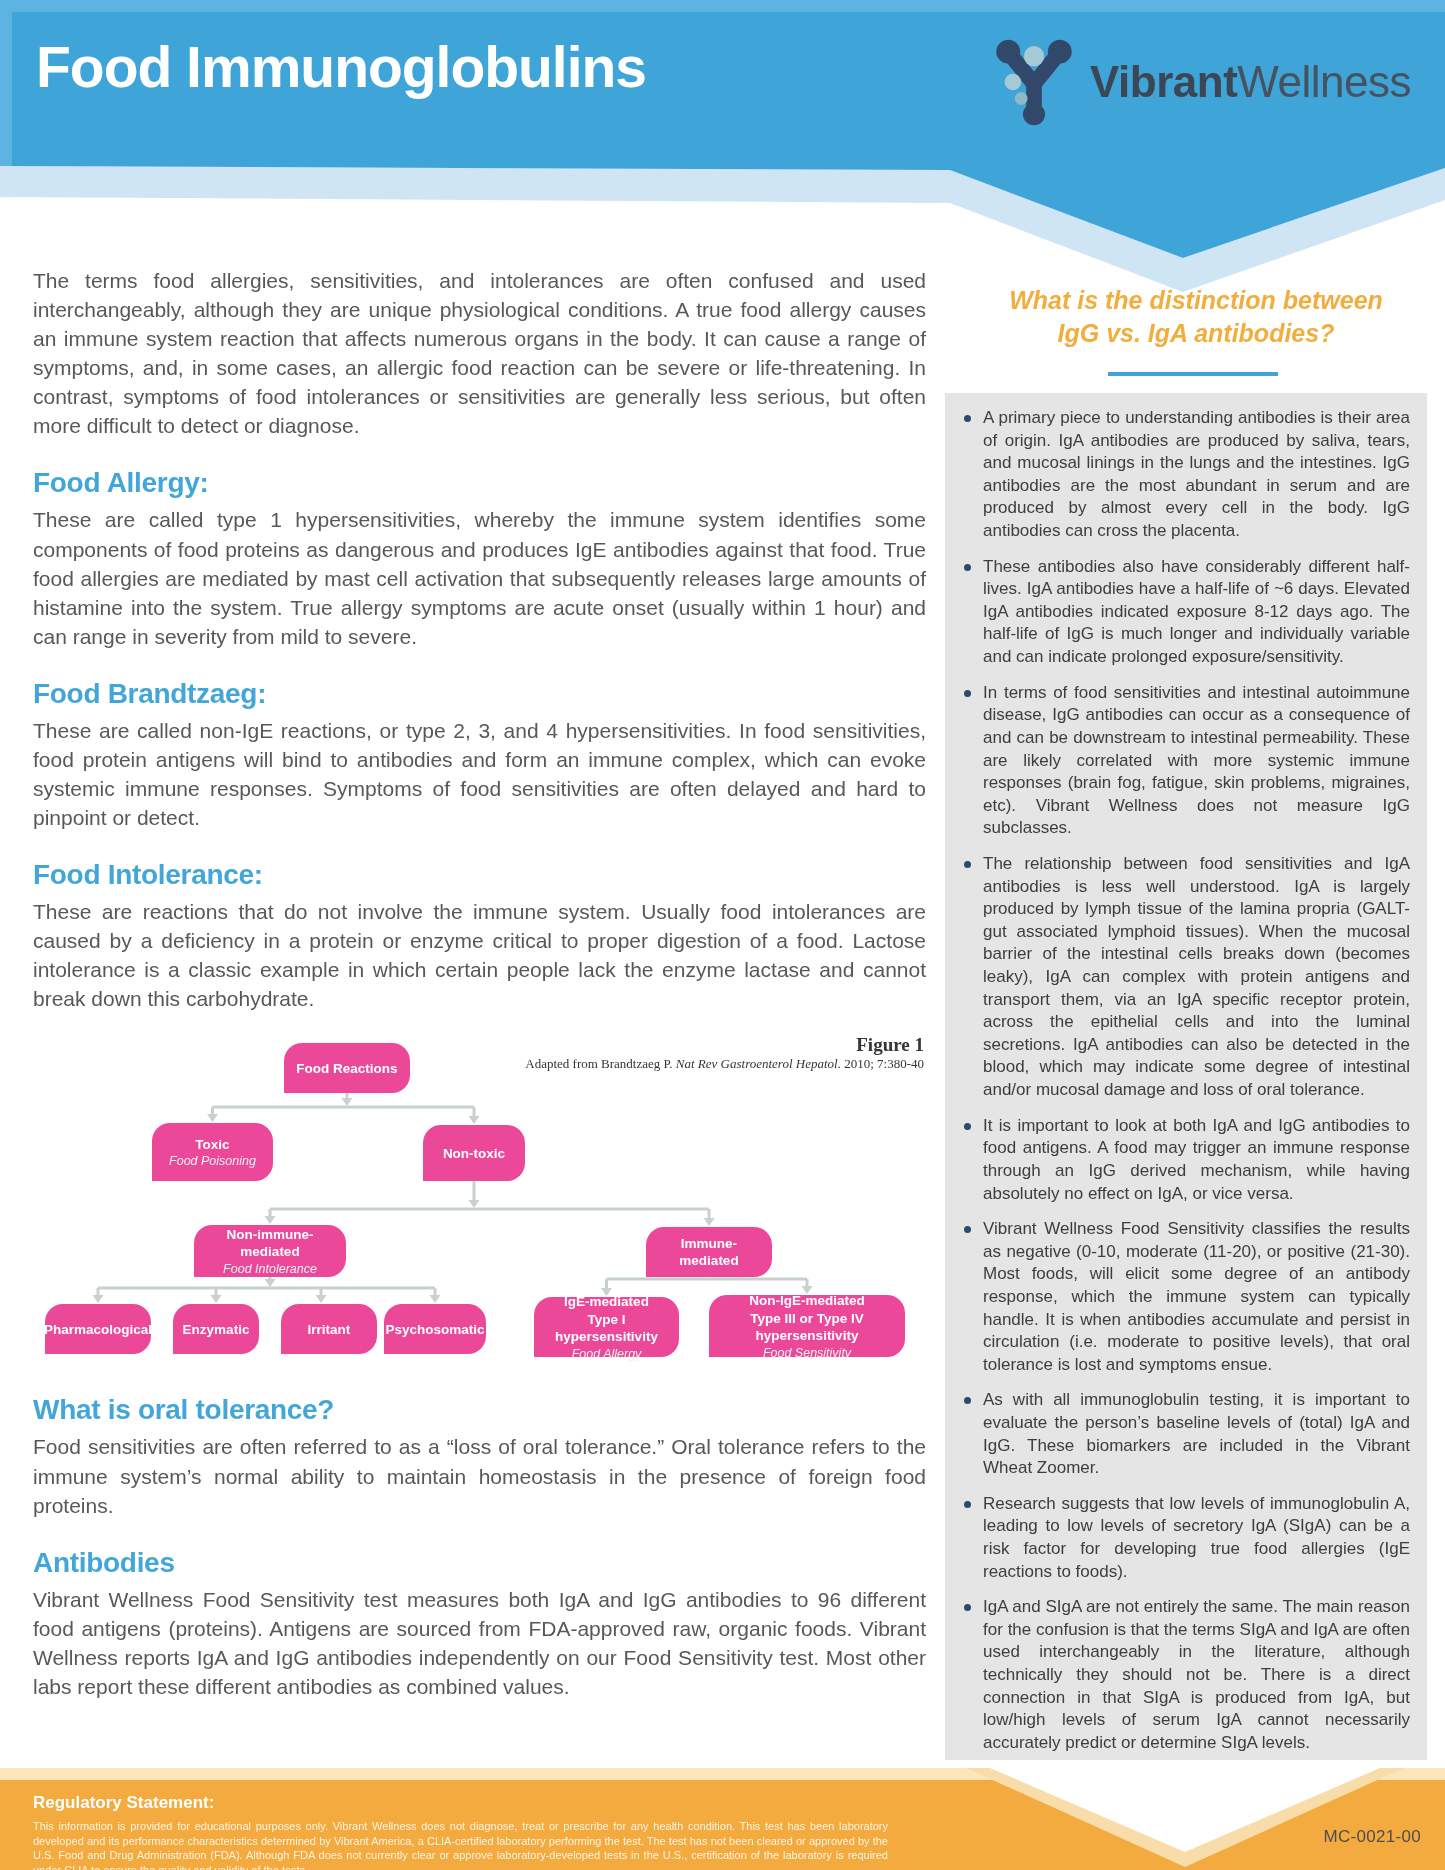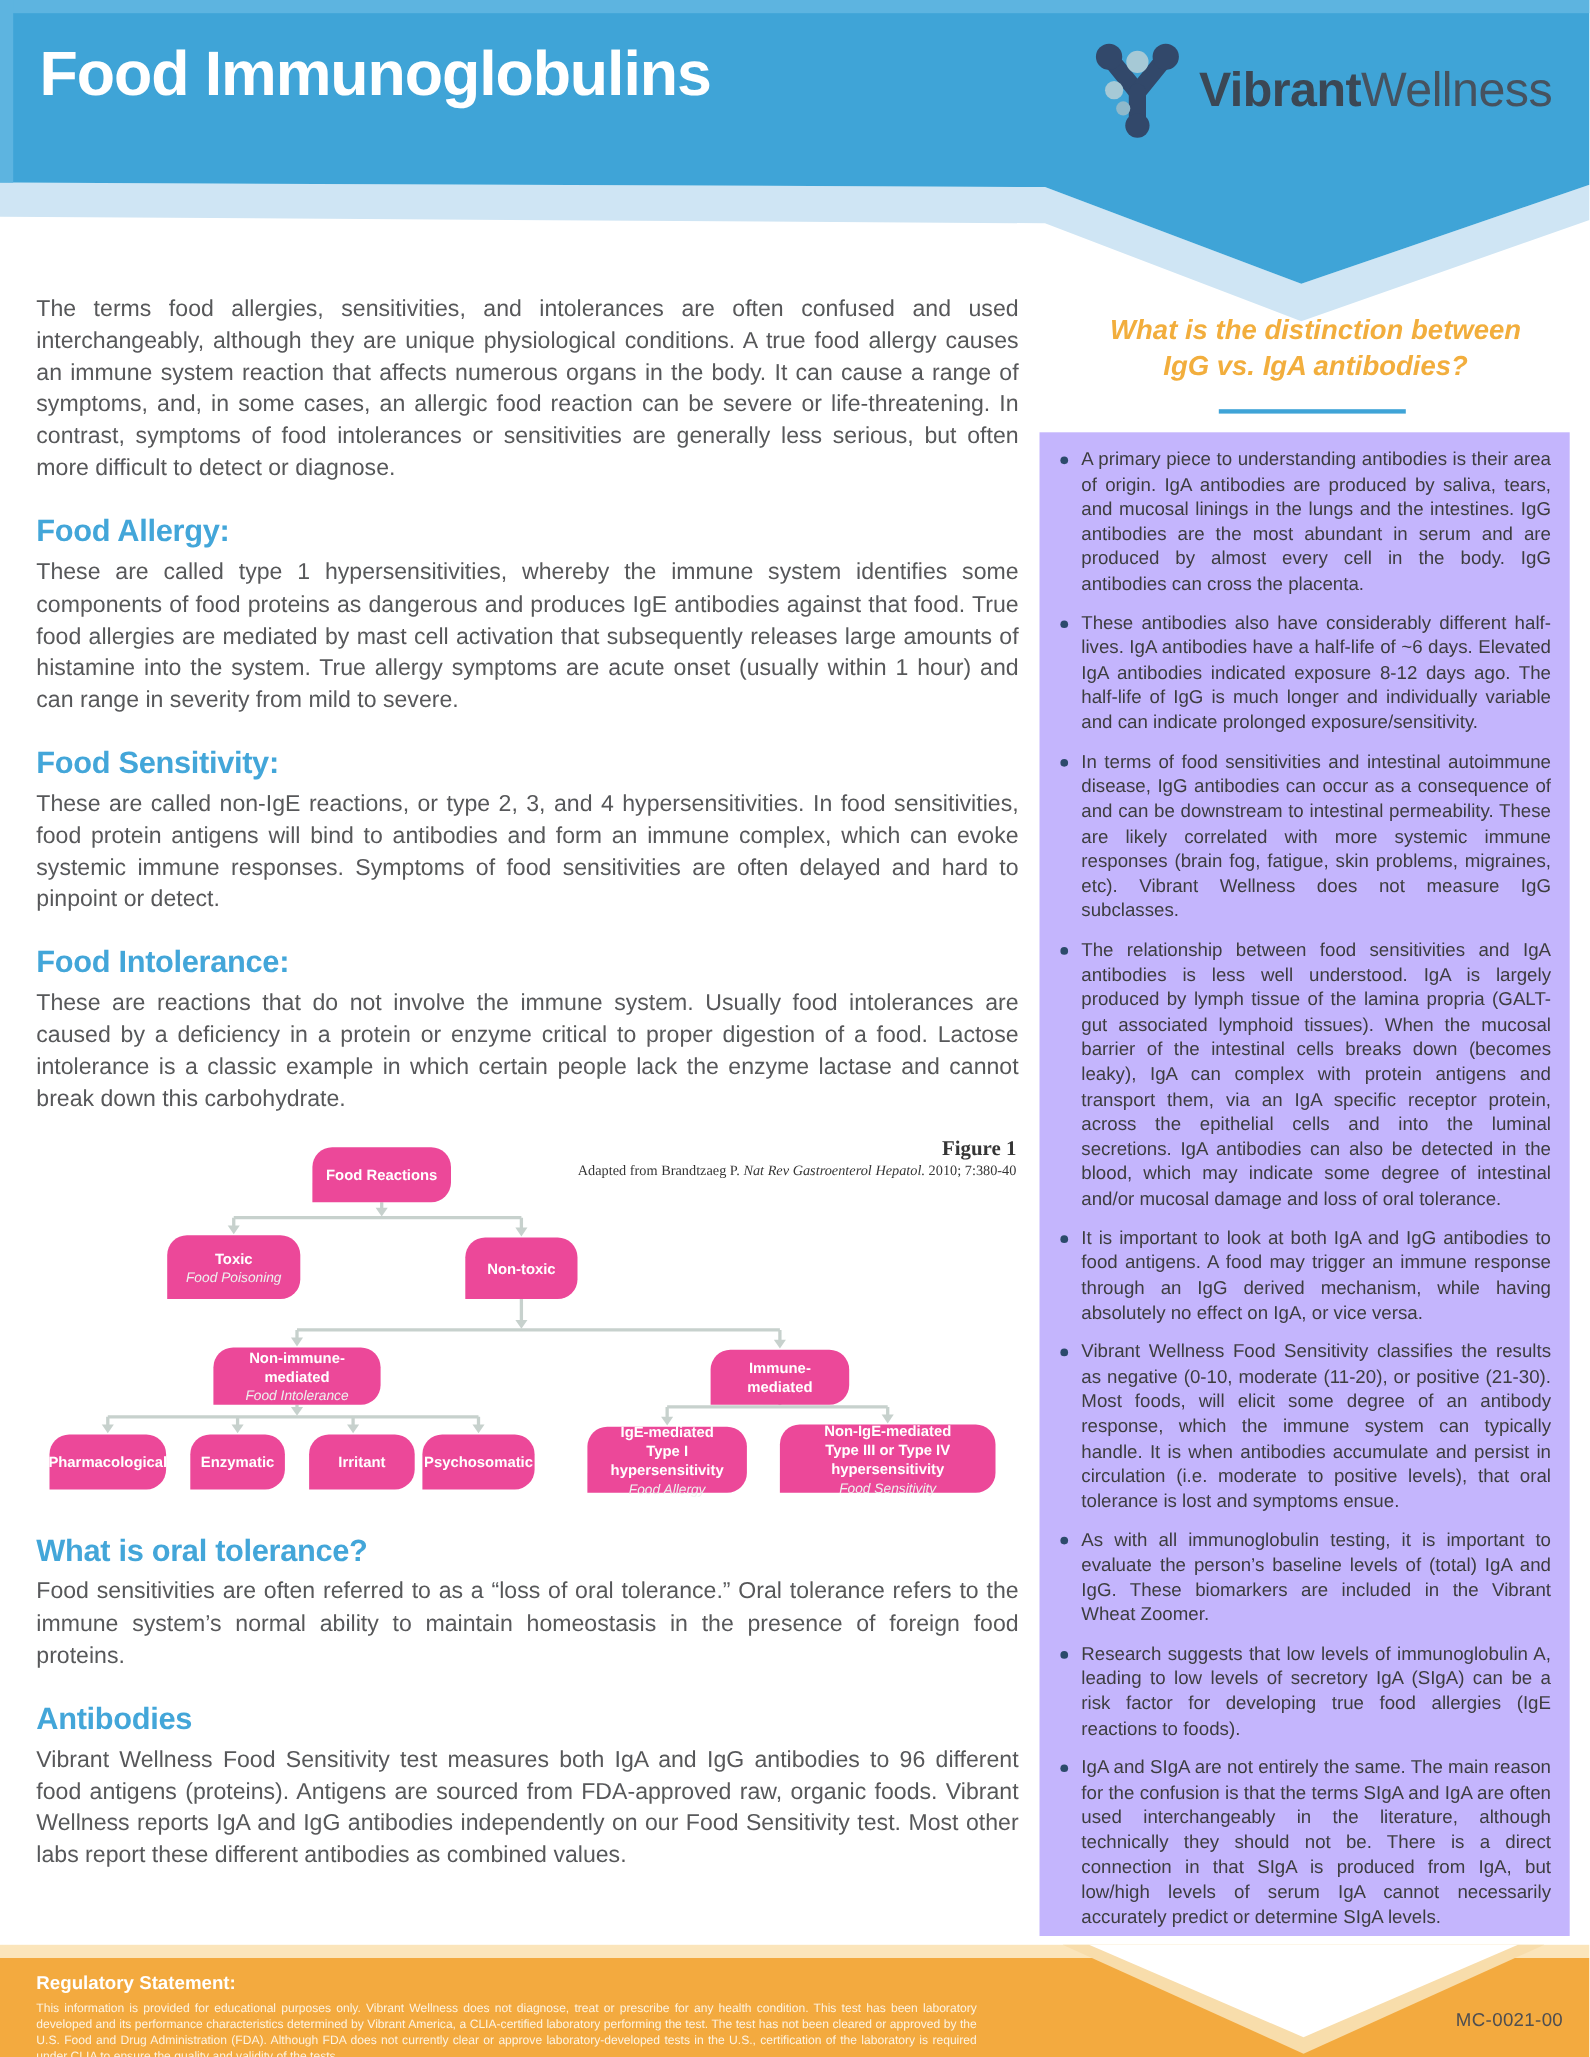--- a/index.html
+++ b/index.html
@@ -26,21 +26,21 @@
   .fc-node{position:absolute;background:#ec4899;color:#ffffff;border-radius:18px 18px 18px 0;
            display:flex;flex-direction:column;align-items:center;justify-content:center;
            text-align:center;font-size:13.5px;font-weight:700;line-height:1.3;padding:3px 6px;box-sizing:border-box;z-index:2;}
   .fc-sub{font-style:italic;font-weight:400;font-size:12.5px;color:#edf1ef;}
   #fc-lines{position:absolute;left:0;top:0;z-index:1;}
 
   
   .side-head{position:absolute;left:950px;top:284px;width:492px;text-align:center;
              color:#f2ae3d;font-size:25px;font-weight:700;font-style:italic;line-height:1.3;}
   .side-rule{position:absolute;left:1108px;top:372px;width:170px;height:4px;background:#3fa4d7;}
-  .side-panel{position:absolute;left:945px;top:393px;width:482px;height:1367px;background:#c4b5fd;
+  .side-panel{position:absolute;left:945px;top:393px;width:482px;height:1367px;background:#e5e5e5;
               box-sizing:border-box;padding:14px 17px;}
   .side-panel ul{list-style:none;margin:0;padding:0;}
   .side-panel li{position:relative;padding-left:21px;margin-bottom:13px;
                  font-size:17px;line-height:1.33;color:#3d3d3f;text-align:justify;}
   .side-panel li .dot{position:absolute;left:2px;top:8px;width:7px;height:7px;border-radius:50%;background:#2c4a6b;}
 
   
   .footer{position:absolute;left:0;top:1755px;width:1445px;height:115px;}
   .footer .strip{position:absolute;left:0;top:13px;width:100%;height:12px;background:#fbe5bb;}
   .footer .band{position:absolute;left:0;top:25px;width:100%;height:90px;background:#f3aa3f;}
@@ -78,21 +78,21 @@
     </div>
   </div>
 </div>
 
 <div class="left-col">
   <p class="body-p" style="margin-top:14px">The terms food allergies, sensitivities, and intolerances are often confused and used interchangeably, although they are unique physiological conditions.  A true food allergy causes an immune system reaction that affects numerous organs in the body. It can cause a range of symptoms, and, in some cases, an allergic food reaction can be severe or life-threatening. In contrast, symptoms of food intolerances or sensitivities are generally less serious, but often more difficult to detect or diagnose.</p>
 
   <h2 class="sec-h">Food Allergy:</h2>
   <p class="body-p" style="margin-top:0">These are called type 1 hypersensitivities, whereby the immune system identifies some components of food proteins as dangerous and produces IgE antibodies against that food. True food allergies are mediated by mast cell activation that subsequently releases large amounts of histamine into the system.  True allergy symptoms are acute onset (usually within 1 hour) and can range in severity from mild to severe.</p>
 
-  <h2 class="sec-h">Food Sensitivity:</h2>
+  <h2 class="sec-h">Food Brandtzaeg:</h2>
   <p class="body-p" style="margin-top:0">These are called non-IgE reactions, or type 2, 3, and 4 hypersensitivities.  In food sensitivities, food protein antigens will bind to antibodies and form an immune complex, which can evoke systemic immune responses.   Symptoms of food sensitivities are often delayed and hard to pinpoint or detect.</p>
 
   <h2 class="sec-h">Food Intolerance:</h2>
   <p class="body-p" style="margin-top:0">These are reactions that do not involve the immune system.   Usually food intolerances are caused by a deficiency in a protein or enzyme critical to proper digestion of a food.  Lactose intolerance is a classic example in which certain people lack the enzyme lactase and cannot break down this carbohydrate.</p>
 
   <div class="figure-wrap">
     <div class="fig-caption">
       <div class="fig-label">Figure 1</div>
       <div class="fig-src"><span>Adapted from Brandtzaeg P. </span><i>Nat Rev Gastroenterol Hepatol.</i><span> 2010; 7:380-40</span></div>
     </div>

